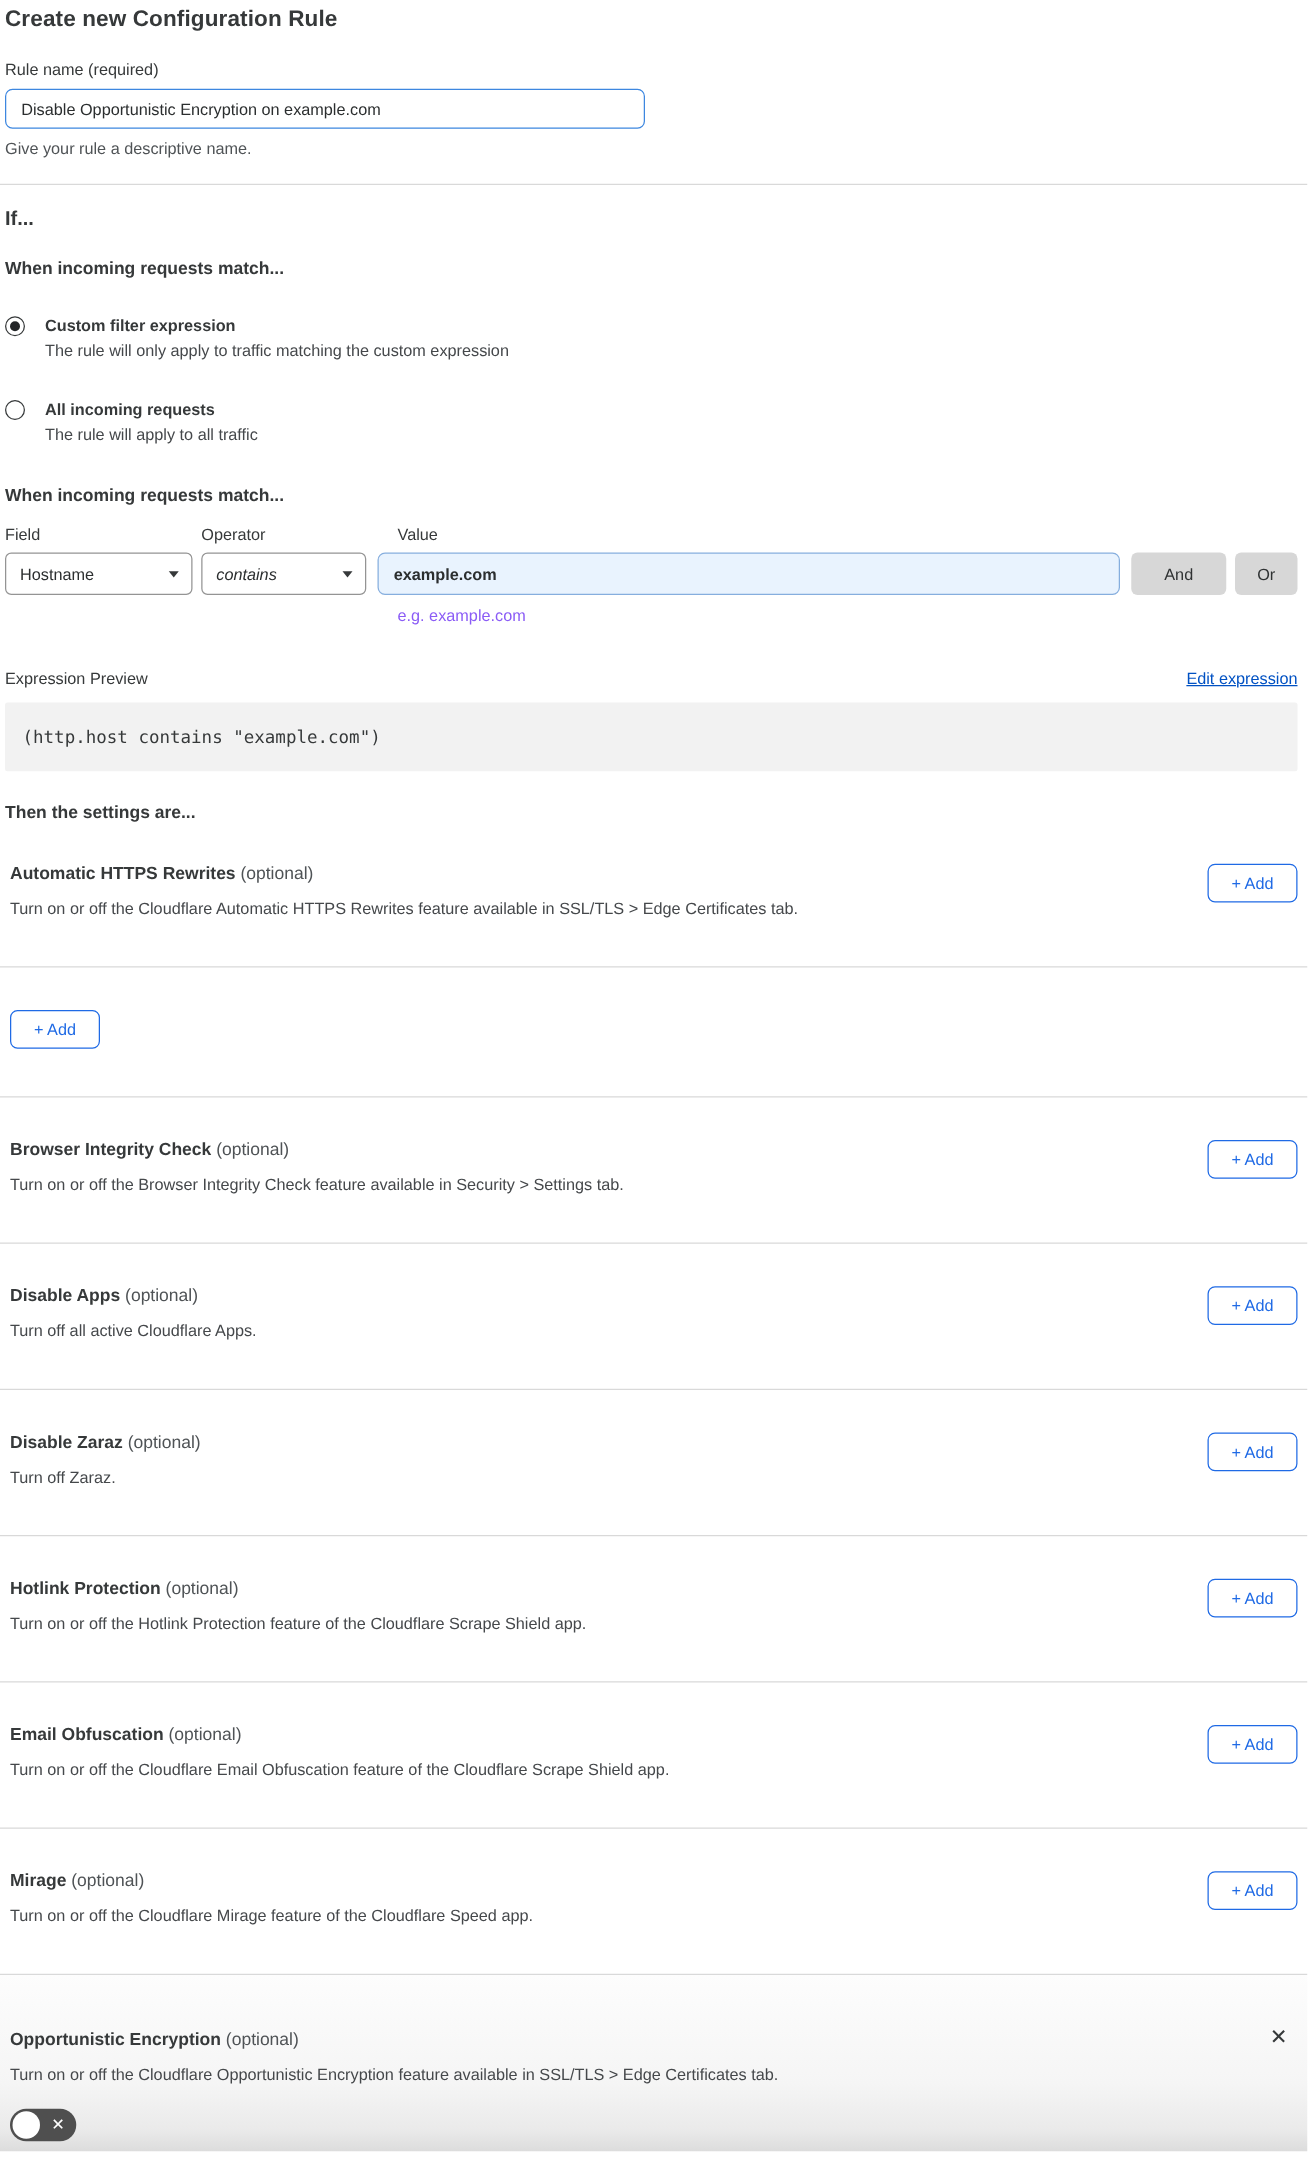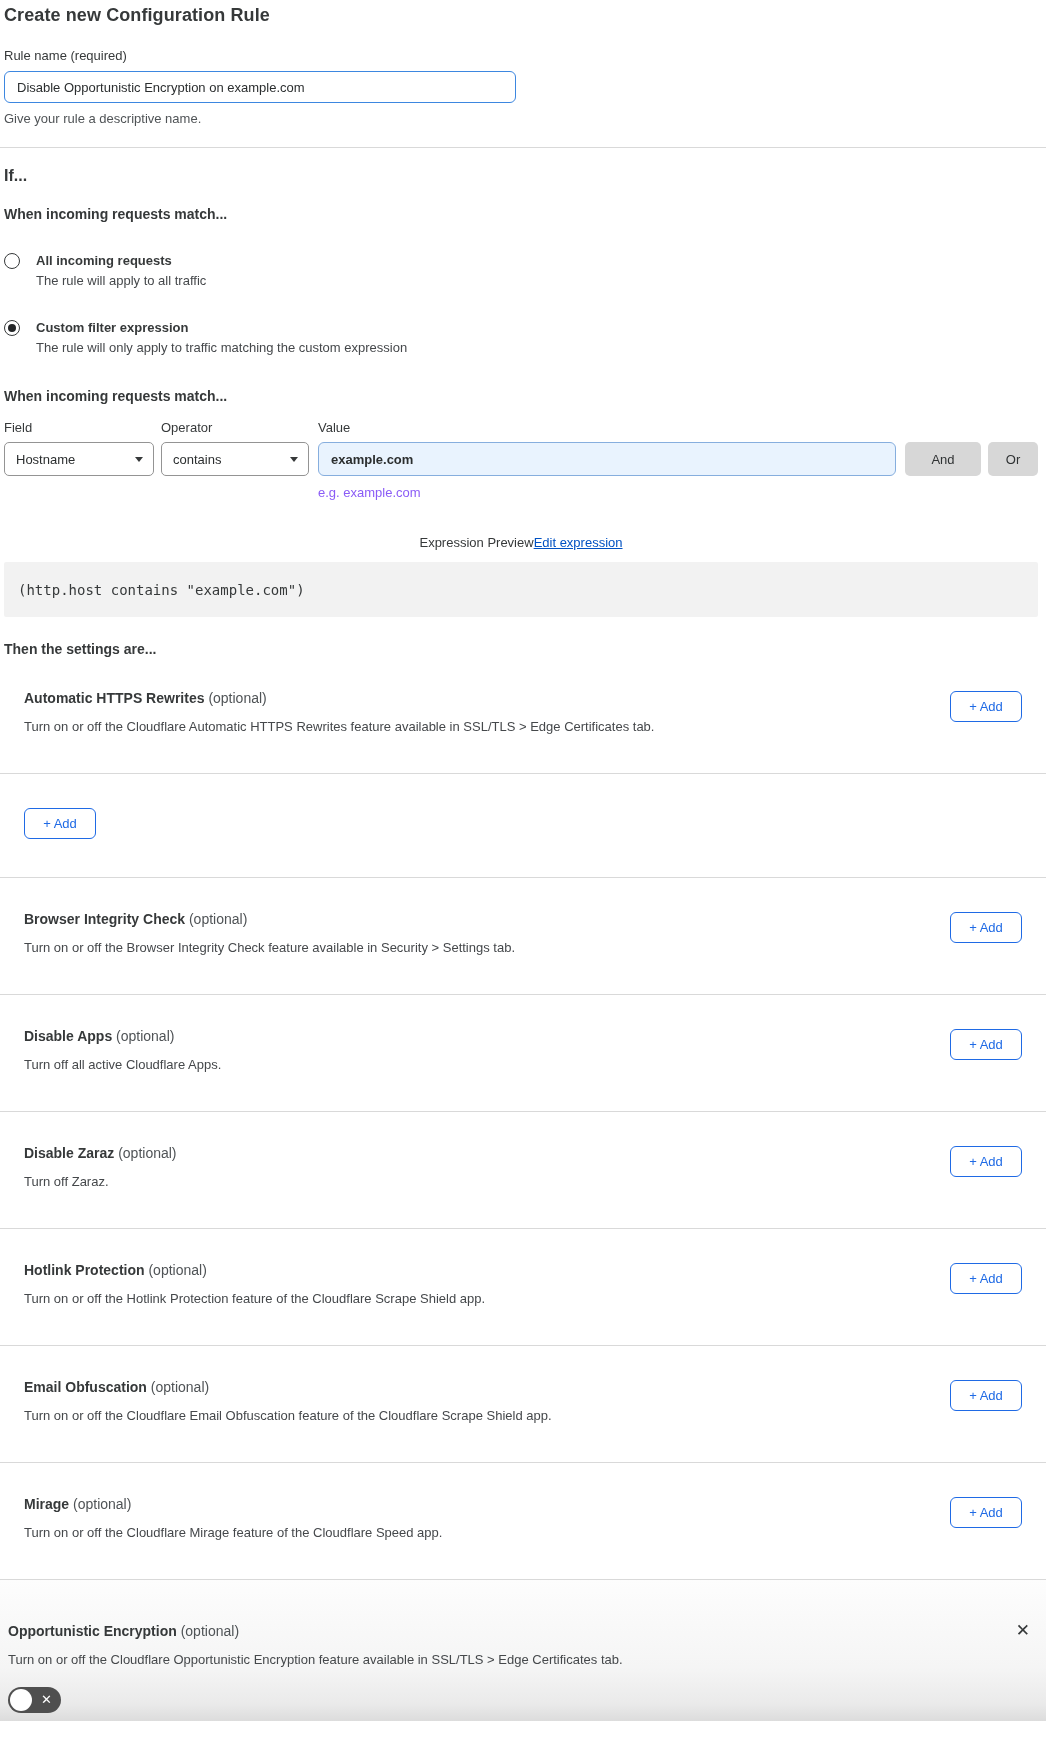--- a/index.html
+++ b/index.html
@@ -50,57 +50,57 @@
   .builder-labels .lbl-value { flex: 1; }
   .builder-labels div { font-size: 13px; color: #36393a; }
 
   .builder-row { display: flex; margin-top: 7px; align-items: center; }
   .select-box {
     position: relative; height: 34px; border: 1px solid #949494; border-radius: 5px;
     background: #fff; display: flex; align-items: center; padding: 0 26px 0 11px;
     font-size: 13px; color: #2b2e2f; cursor: pointer;
   }
   .select-field { width: 150px; margin-right: 7px; }
-  .select-operator { width: 148px; margin-right: 9px; }
+  .select-operator { width: 132px; margin-right: 9px; font-style: italic; }
   .caret {
     position: absolute; right: 10px; top: 50%; margin-top: -2px;
     width: 0; height: 0; border-left: 4.5px solid transparent;
     border-right: 4.5px solid transparent; border-top: 5.5px solid #36393a;
   }
   .value-input {
     flex: 1; height: 34px; border: 1px solid #86aede; border-radius: 6px;
     background: #e9f3fe; padding: 0 12px; font-size: 13px; font-weight: 600;
     color: #2b2e2f; outline: none; margin-right: 9px;
     font-family: "Liberation Sans", "DejaVu Sans", sans-serif;
   }
   .andor-btn {
     height: 34px; border: none; border-radius: 5px; background: #d7d7d7;
     color: #2f3233; font-size: 13px; cursor: pointer;
     font-family: "Liberation Sans", "DejaVu Sans", sans-serif;
   }
   .btn-and { width: 76px; margin-right: 7px; }
   .btn-or  { width: 50px; }
   .value-help { margin-top: 9px; margin-left: 314px; color: #8b5cf6; font-size: 13px; }
 
-  .preview-row { display: flex; justify-content: center; align-items: baseline; margin-top: 35px; }
+  .preview-row { display: flex; justify-content: space-between; align-items: baseline; margin-top: 35px; }
   .preview-label { font-size: 13px; color: #36393a; }
   .edit-link { font-size: 13px; color: #0051c3; text-decoration: underline; cursor: pointer; }
   .expression-box {
     margin-top: 12px; height: 55px; background: #f2f2f2; border-radius: 2px;
     display: flex; align-items: center; padding: 0 14px;
     font-family: "DejaVu Sans Mono", "Liberation Mono", monospace;
     font-size: 14px; color: #36393a; letter-spacing: 0;
   }
 
   .settings-heading { margin-top: 24px; font-size: 14px; font-weight: 700; }
 
   .settings-list { margin-top: 0; }
   .setting {
     display: flex; justify-content: space-between; align-items: flex-start;
-    padding: 32px 24px 38px;
+    padding: 32px 8px 38px;
     gap: 39px;
   }
   .setting-texts { max-width: 840px; }
   .setting-title { font-size: 14px; line-height: 18px; }
   .setting-name { font-weight: 700; color: #36393a; }
   .setting-optional { font-weight: 400; color: #4f5356; }
   .setting-desc { margin-top: 11px; font-size: 13px; color: #45484b; line-height: 17px; }
   .add-btn {
     flex: 0 0 auto; margin-top: 2px; min-width: 72px; height: 31px;
     background: #fff; border: 1px solid #1f6ae5; border-radius: 6px;
@@ -143,35 +143,35 @@
   <div class="help-text">Give your rule a descriptive name.</div>
 </div>
 
 <hr class="rule-hr">
 
 <div class="pad">
   <h2 class="if-heading">If...</h2>
   <h3 class="match-heading">When incoming requests match...</h3>
 
   <div class="radio-row">
+    <span class="radio-circle selected"></span>
+    <span class="radio-texts">
+      <div class="radio-label">Custom filter expression</div>
+      <div class="radio-desc">The rule will only apply to traffic matching the custom expression</div>
+    </span>
+  </div>
+
+  <div class="radio-row">
     <span class="radio-circle"></span>
     <span class="radio-texts">
       <div class="radio-label">All incoming requests</div>
       <div class="radio-desc">The rule will apply to all traffic</div>
     </span>
   </div>
 
-  <div class="radio-row">
-    <span class="radio-circle selected"></span>
-    <span class="radio-texts">
-      <div class="radio-label">Custom filter expression</div>
-      <div class="radio-desc">The rule will only apply to traffic matching the custom expression</div>
-    </span>
-  </div>
-
   <h3 class="builder-heading">When incoming requests match...</h3>
 
   <div class="builder-labels">
     <div class="lbl-field">Field</div>
     <div class="lbl-operator">Operator</div>
     <div class="lbl-value">Value</div>
   </div>
 
   <div class="builder-row">
     <div class="select-box select-field">

